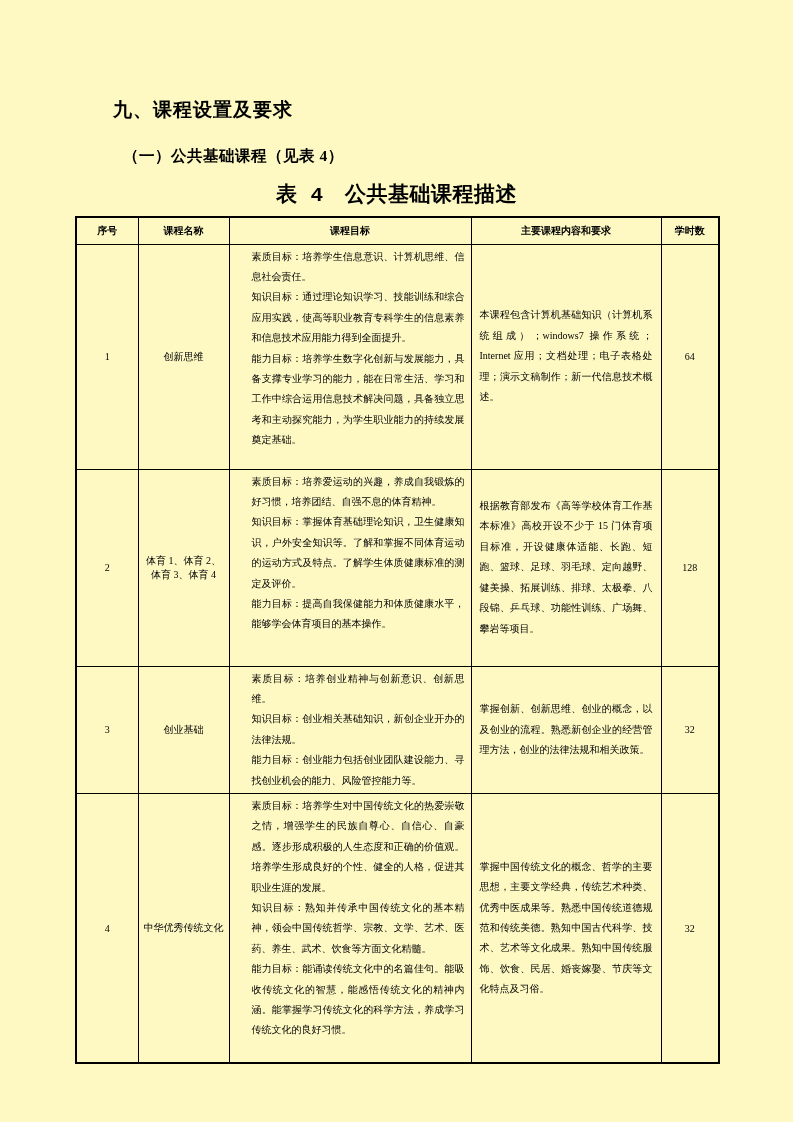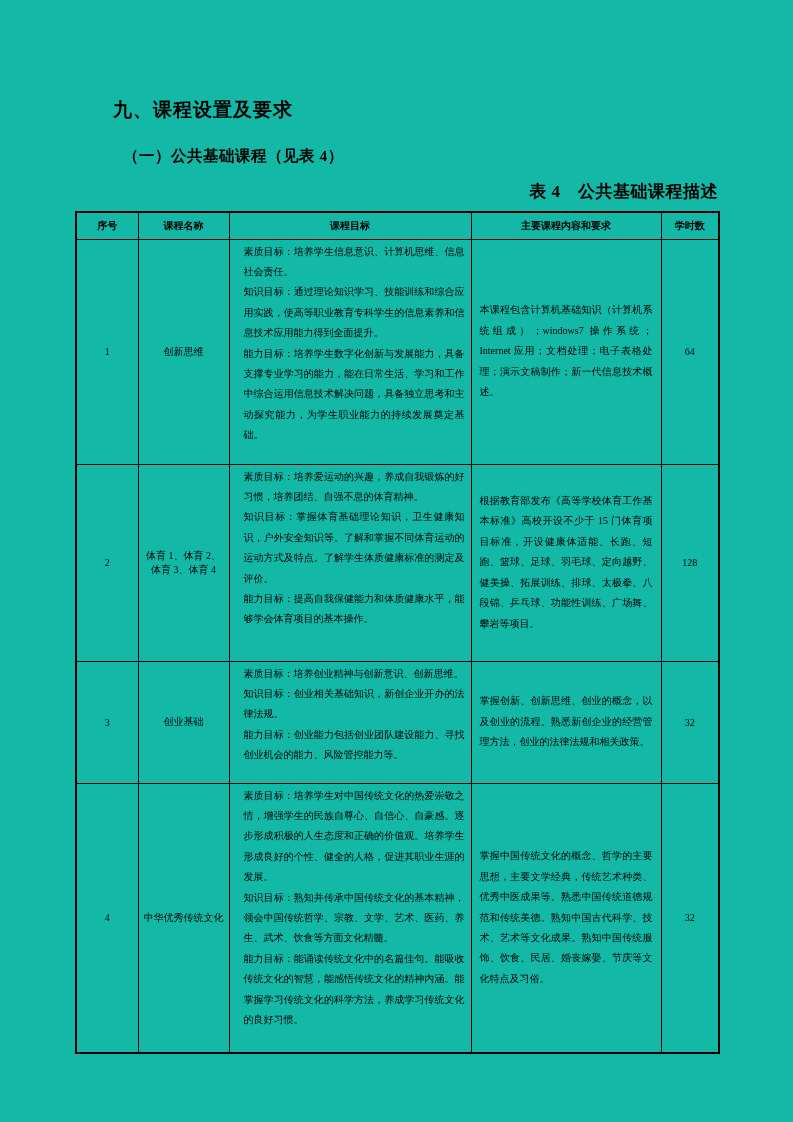--- a/index.html
+++ b/index.html
@@ -1,44 +1,45 @@
 <!DOCTYPE html>
 <html><head>
 <meta charset="utf-8">
 <style>
   html, body { margin: 0; padding: 0; background: #ffffff; }
   .page {
     position: relative;
     width: 793px;
     height: 1122px;
     box-sizing: border-box;
-    background: #14b8a6;
+    background: #fef9c3;
     color: #000000;
     font-family: "Liberation Serif", "DejaVu Serif", serif;
     padding: 97px 75px 0 75px;
     overflow: hidden;
   }
   .section-title {
     font-size: 19px;
     font-weight: bold;
     margin: 0 0 23px 38px;
     letter-spacing: 1px;
   }
   .subsection-title {
     font-size: 15.5px;
     font-weight: bold;
     margin: 0 0 8px 48px;
     letter-spacing: 0.5px;
   }
   .table-caption {
-    text-align: right;
-    font-size: 17px;
+    text-align: center;
+    font-size: 21px;
     font-weight: bold;
     margin: 13px 0 8px 0;
     letter-spacing: 0.5px;
+    font-family: Liberation Mono, monospace;
   }
   table.course-table {
     border-collapse: collapse;
     table-layout: fixed;
     width: 643px;
     border: 2px solid #000000;
   }
   .course-table th, .course-table td {
     border: 1px solid #000000;
     box-sizing: border-box;
@@ -52,21 +53,21 @@
     vertical-align: middle;
     padding: 0 2px;
   }
   td.c-no, td.c-name, td.c-hours {
     text-align: center;
     vertical-align: middle;
     padding: 0 4px;
   }
   td.c-obj {
     vertical-align: top;
-    padding: 2px 6px 2px 14px;
+    padding: 2px 6px 2px 22px;
   }
   td.c-content {
     vertical-align: middle;
     padding: 14px 8px;
   }
   td.c-obj p, td.c-content p {
     margin: 0;
     text-align: justify;
     line-height: 20.4px;
   }

